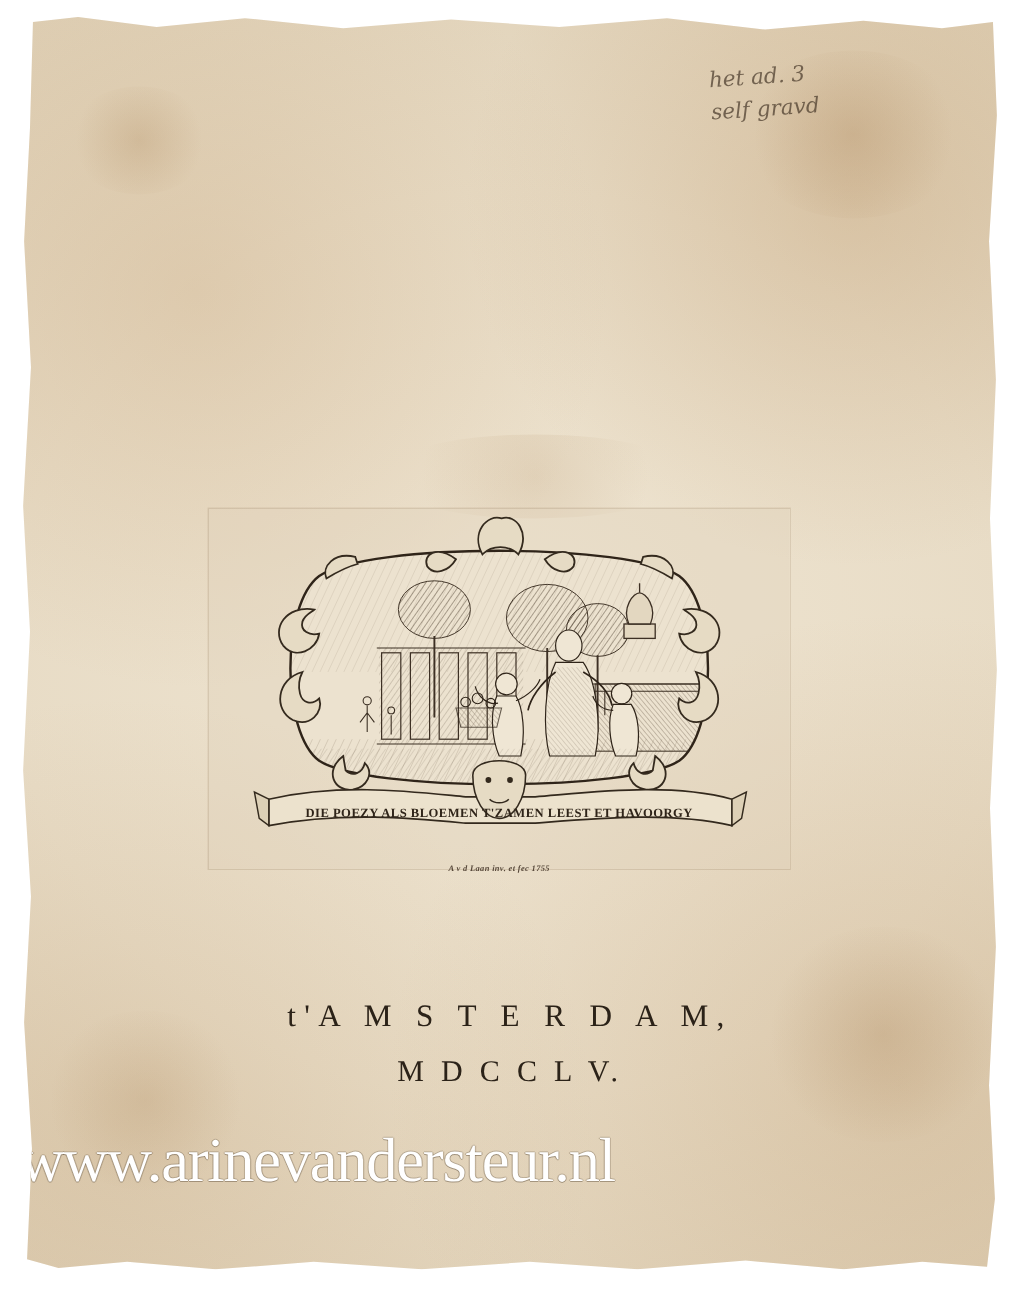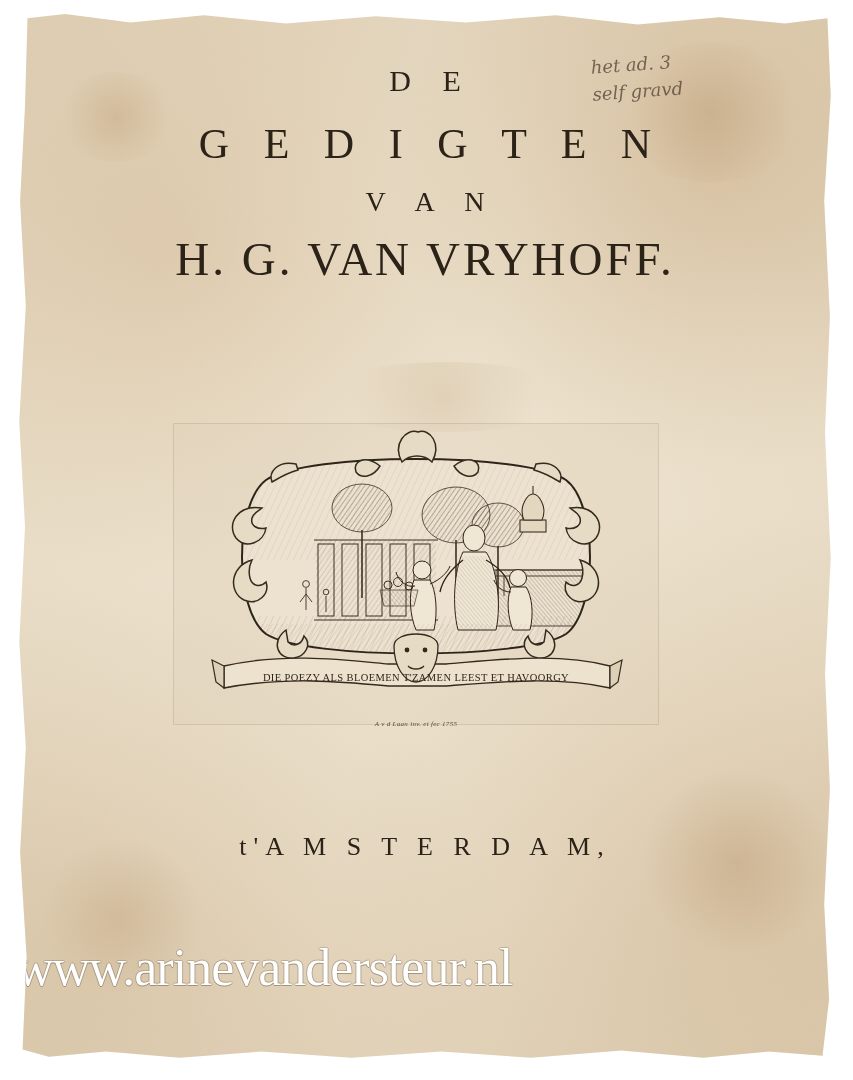--- a/index.html
+++ b/index.html
@@ -88,20 +88,21 @@
     white-space: nowrap;
   }
 
   
   .engraving-wrap {
     position: absolute;
     left: 150px;
     top: 408px;
     width: 500px;
     height: 330px;
+    font-weight: bold;
   }
   .engraving-plate {
     position: absolute;
     left: 8px;
     top: 4px;
     width: 484px;
     height: 300px;
     background: rgba(224,210,186,0.35);
     box-shadow: 0 0 0 1px rgba(150,128,96,0.25);
   }
@@ -192,26 +193,20 @@
     <div class="stain" style="left:600px; top:30px; width:190px; height:140px; background:radial-gradient(circle, rgba(172,134,90,0.30), rgba(172,134,90,0) 70%);"></div>
     <div class="stain" style="left:620px; top:760px; width:200px; height:180px; background:radial-gradient(circle, rgba(170,132,88,0.28), rgba(170,132,88,0) 70%);"></div>
     <div class="stain" style="left:20px; top:830px; width:170px; height:150px; background:radial-gradient(circle, rgba(176,140,96,0.24), rgba(176,140,96,0) 70%);"></div>
     <div class="stain" style="left:300px; top:350px; width:260px; height:70px; background:radial-gradient(circle, rgba(180,146,104,0.20), rgba(180,146,104,0) 70%);"></div>
 
     <div class="handwriting">
       <div>het ad. 3</div>
       <div>self gravd</div>
     </div>
 
-    <div class="title-block">
-      <div class="line-de">D E</div>
-      <div class="line-gedigten">G E D I G T E N</div>
-      <div class="line-van">V A N</div>
-      <div class="line-author">H. G. VAN VRYHOFF.</div>
-    </div>
 
     <div class="engraving-wrap">
       <div class="engraving-plate"></div>
       <svg class="engraving-svg" width="500" height="300" viewBox="0 0 500 300" aria-hidden="true">
         <defs>
           <clipPath id="sceneClip">
             <path d="M100,60 C140,32 360,32 400,60 C432,84 432,190 400,214 C360,240 140,240 100,214 C68,190 68,84 100,60 Z"></path>
           </clipPath>
           <pattern id="hatch" width="4" height="4" patternUnits="userSpaceOnUse" patternTransform="rotate(35)">
             <line x1="0" y1="0" x2="0" y2="4" stroke="#4b3d2e" stroke-width="0.7"></line>
@@ -345,17 +340,18 @@
           </g>
           <text x="250" y="261" font-family="'Liberation Serif', serif" font-size="10.5" fill="#2f2419" text-anchor="middle" letter-spacing="0.4">DIE POEZY ALS BLOEMEN T'ZAMEN LEEST ET HAVOORGY</text>
         </g>
       </svg>
 
       <div class="engrave-caption">A v d Laan inv. et fec 1755</div>
     </div>
 
     <div class="imprint">
       <div class="imprint-city">t'A M S T E R D A M,</div>
+      <div class="imprint-year">M D C C L V.</div>
     </div>
 
     <div class="watermark">www.arinevandersteur.nl</div>
   </div>
 </div>
 
 </body></html>

